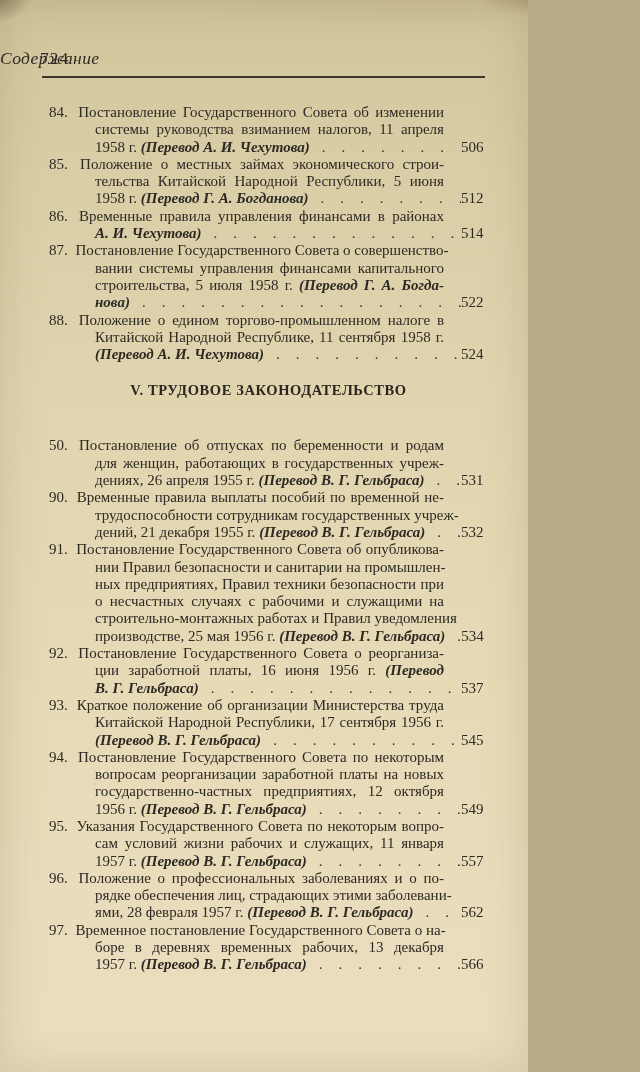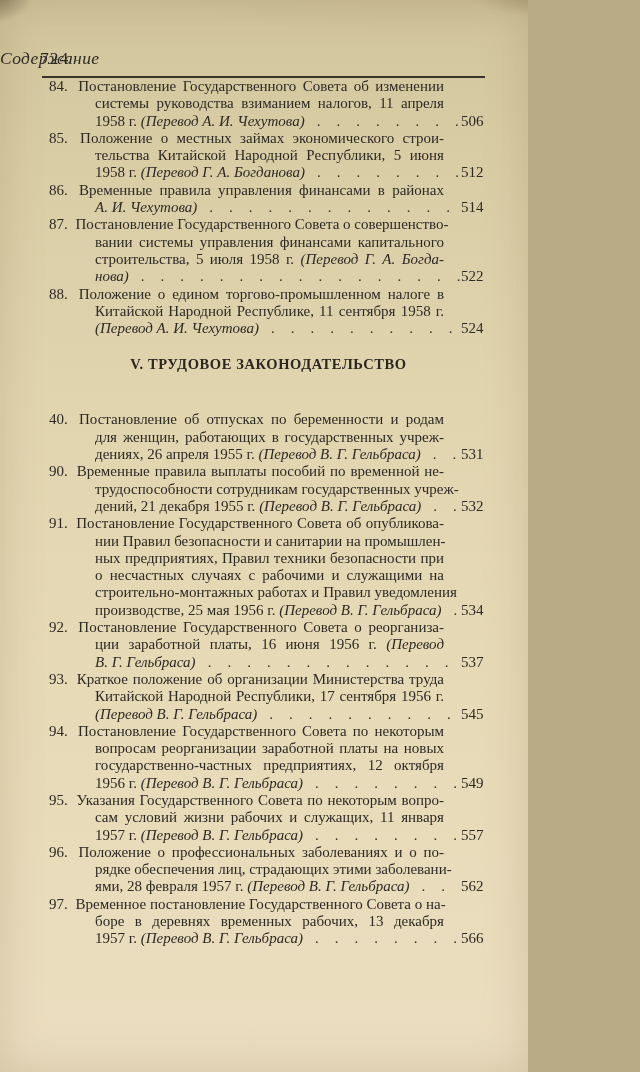--- a/index.html
+++ b/index.html
@@ -26,21 +26,21 @@
   }
   .running-title {
     position: absolute; left: 0; right: 0; top: 48px;
     text-align: left; font-style: italic; font-size: 17.5px;
     letter-spacing: 0.4px;
   }
   .rule {
     margin: 6px 43px 0 42px;
     border: 0; border-top: 2px solid #3a342b;
   }
-  .toc { }
+  .toc { margin-top: 26px; }
   .entry { position: relative; padding-left: 95px; margin-right: 33px; }
   .line {
     font-size: 15px; line-height: 17.3px;
     margin-right: 51px;
     text-align: justify; text-align-last: justify;
     white-space: nowrap;
   }
   .line.first { margin-left: -46px; }
   .num { padding-right: 4px; }
   .line.last {
@@ -53,21 +53,21 @@
     letter-spacing: 16px; padding-left: 12px; padding-right: 4px;
     color: #3a342b;
   }
   .pg { flex: 0 0 auto; min-width: 34px; text-align: right; }
   .section-heading {
     font-size: 14.5px; font-weight: bold;
     text-align: center; letter-spacing: 0.6px;
     margin: 19px 33px 38px 42px;
     color: #2b2620;
   }
-  i { font-style: italic; }
+  i { font-style: italic; font-weight: bold; }
 </style>
 </head>
 <body>
 
 <div class="page">
   <div class="header">
     <span class="folio">724</span>
     <span class="running-title">Содержание</span>
   </div>
   <hr class="rule">
@@ -115,21 +115,21 @@
           <div class="line last">
             <span class="ltxt"><i>(Перевод А. И. Чехутова)</i></span>
             <span class="dots">..............................</span>
             <span class="pg">524</span>
           </div>
         </div>
       </div>
     <h2 class="section-heading">V. ТРУДОВОЕ ЗАКОНОДАТЕЛЬСТВО</h2>
     <div id="entries-b">
         <div class="entry">
-          <div class="line first"><span class="num">40.</span> <span>Постановление об отпусках по беременности и родам</span></div>
+          <div class="line first"><span class="num">50.</span> <span>Постановление об отпусках по беременности и родам</span></div>
           <div class="line"><span>для женщин, работающих в государственных учреж-</span></div>
           <div class="line last">
             <span class="ltxt"><span>дениях, 26 апреля 1955 г. </span><i>(Перевод В. Г. Гельбраса)</i></span>
             <span class="dots">..............................</span>
             <span class="pg">531</span>
           </div>
         </div>
         <div class="entry">
           <div class="line first"><span class="num">90.</span> <span>Временные правила выплаты пособий по временной не-</span></div>
           <div class="line"><span>трудоспособности сотрудникам государственных учреж-</span></div>

